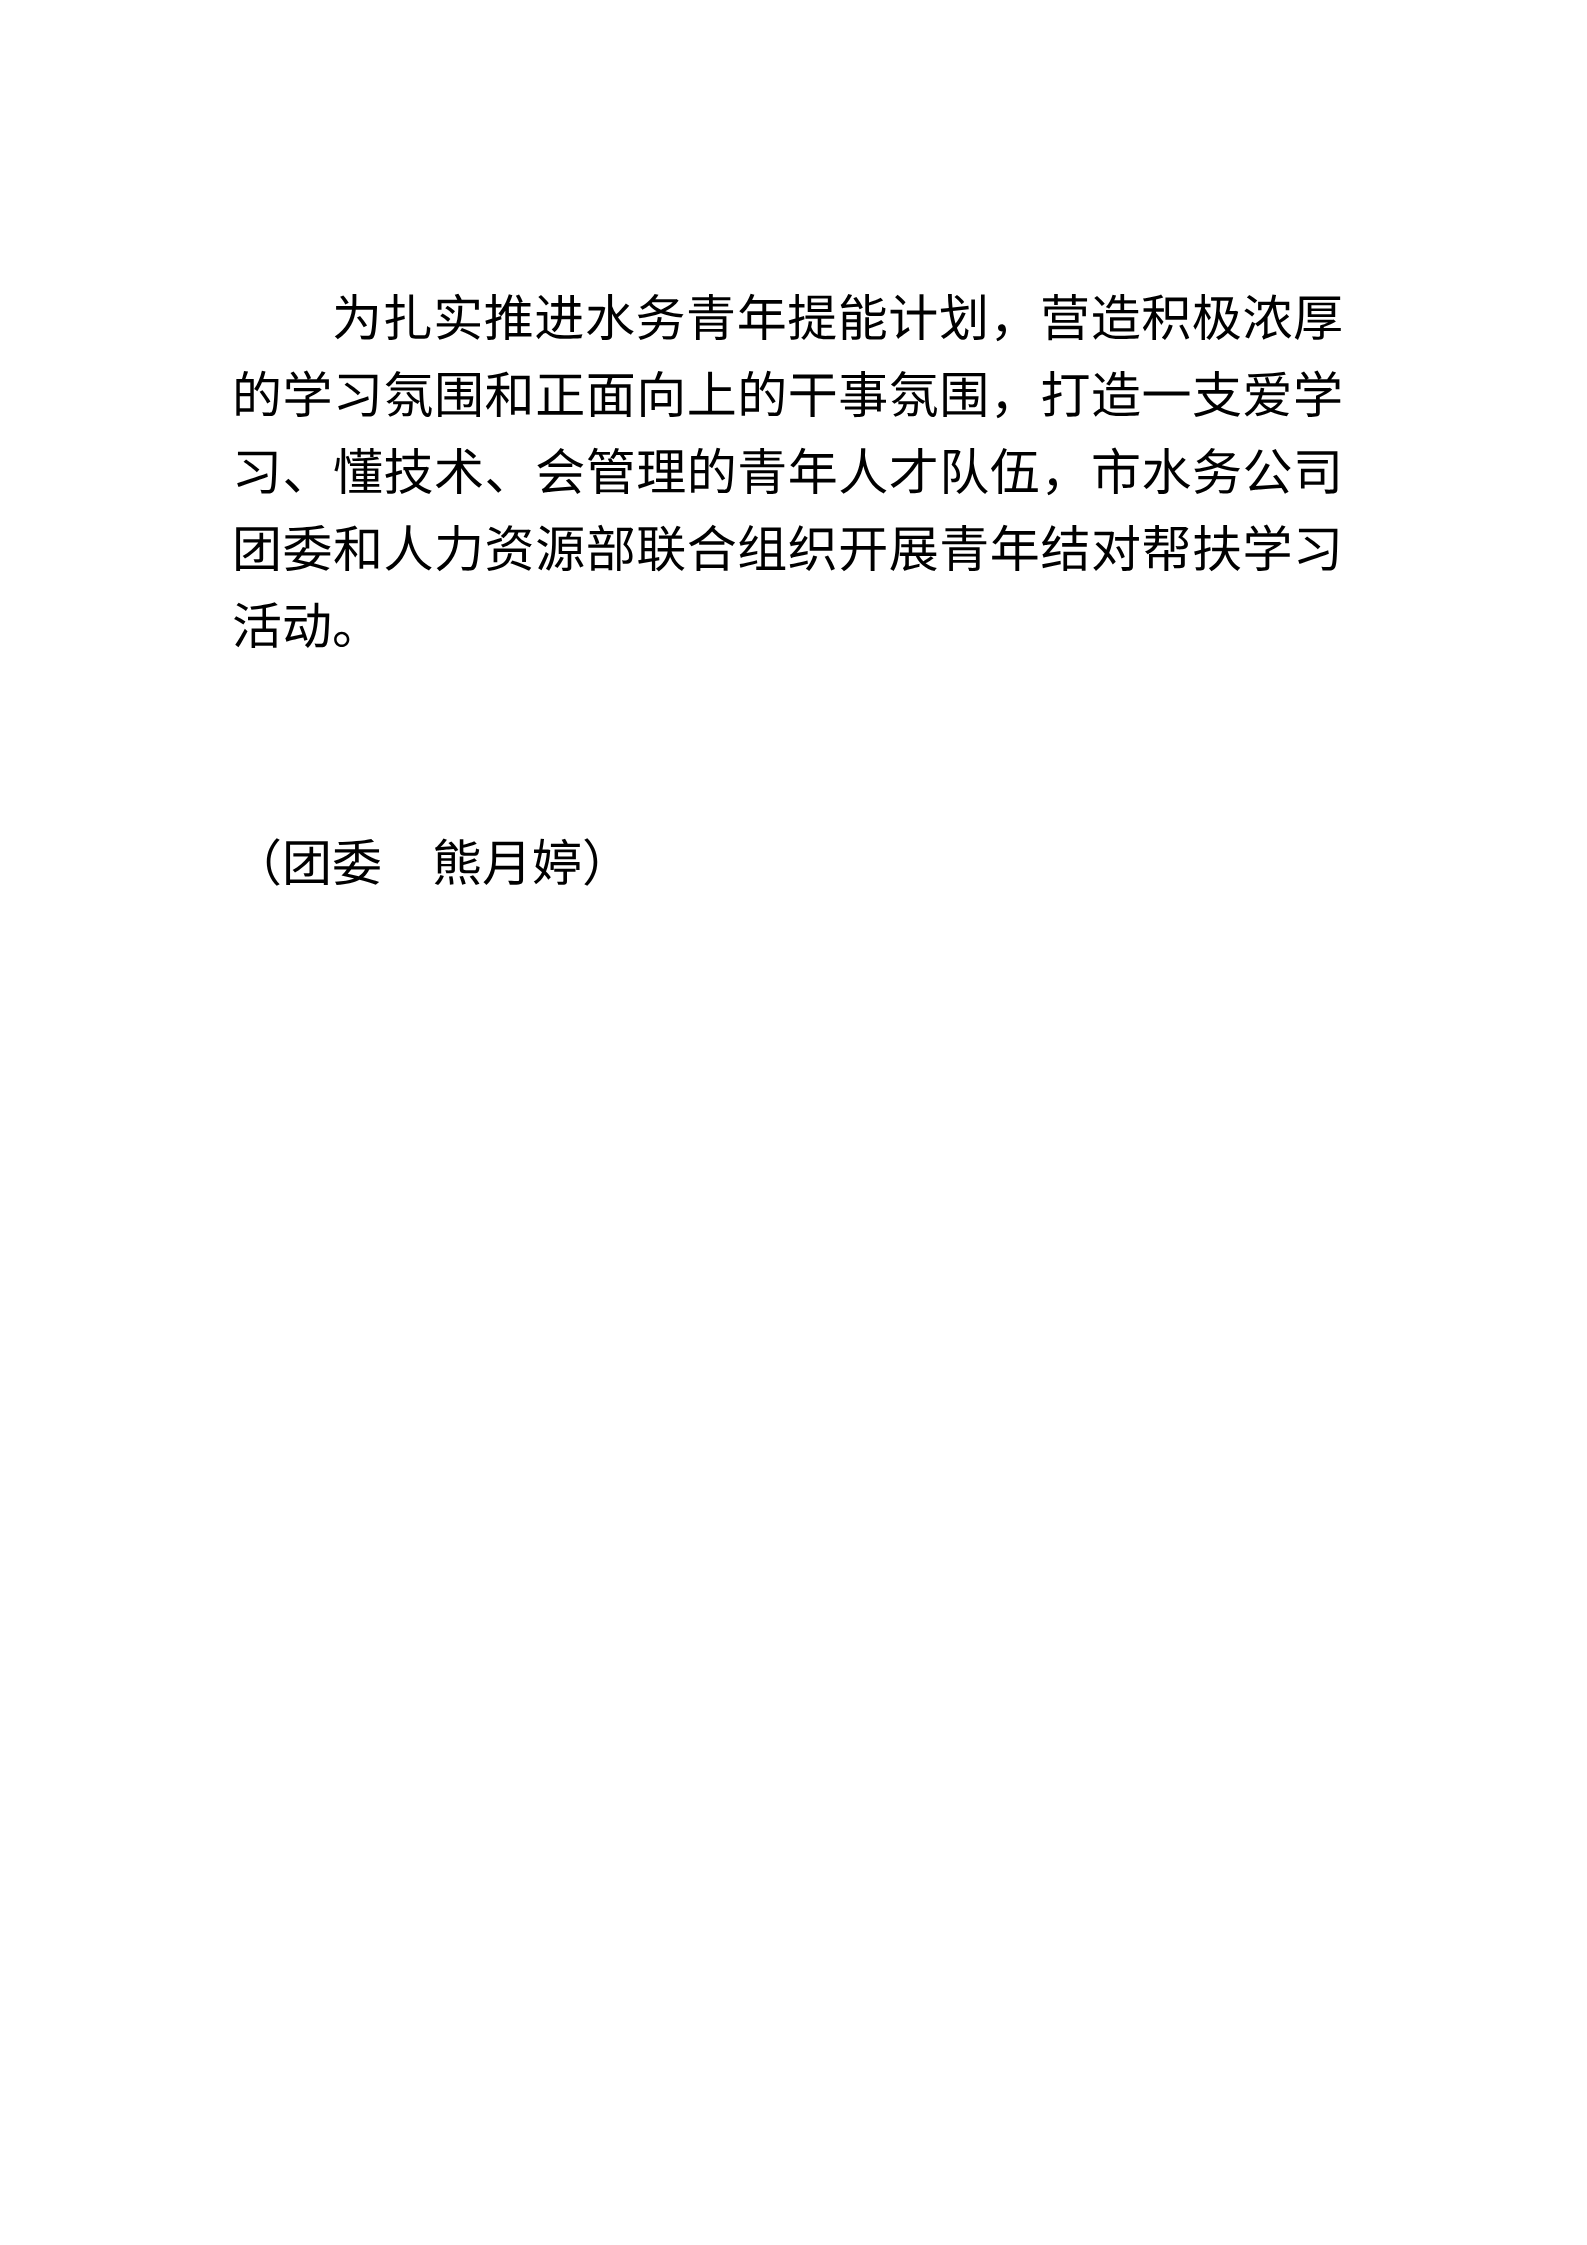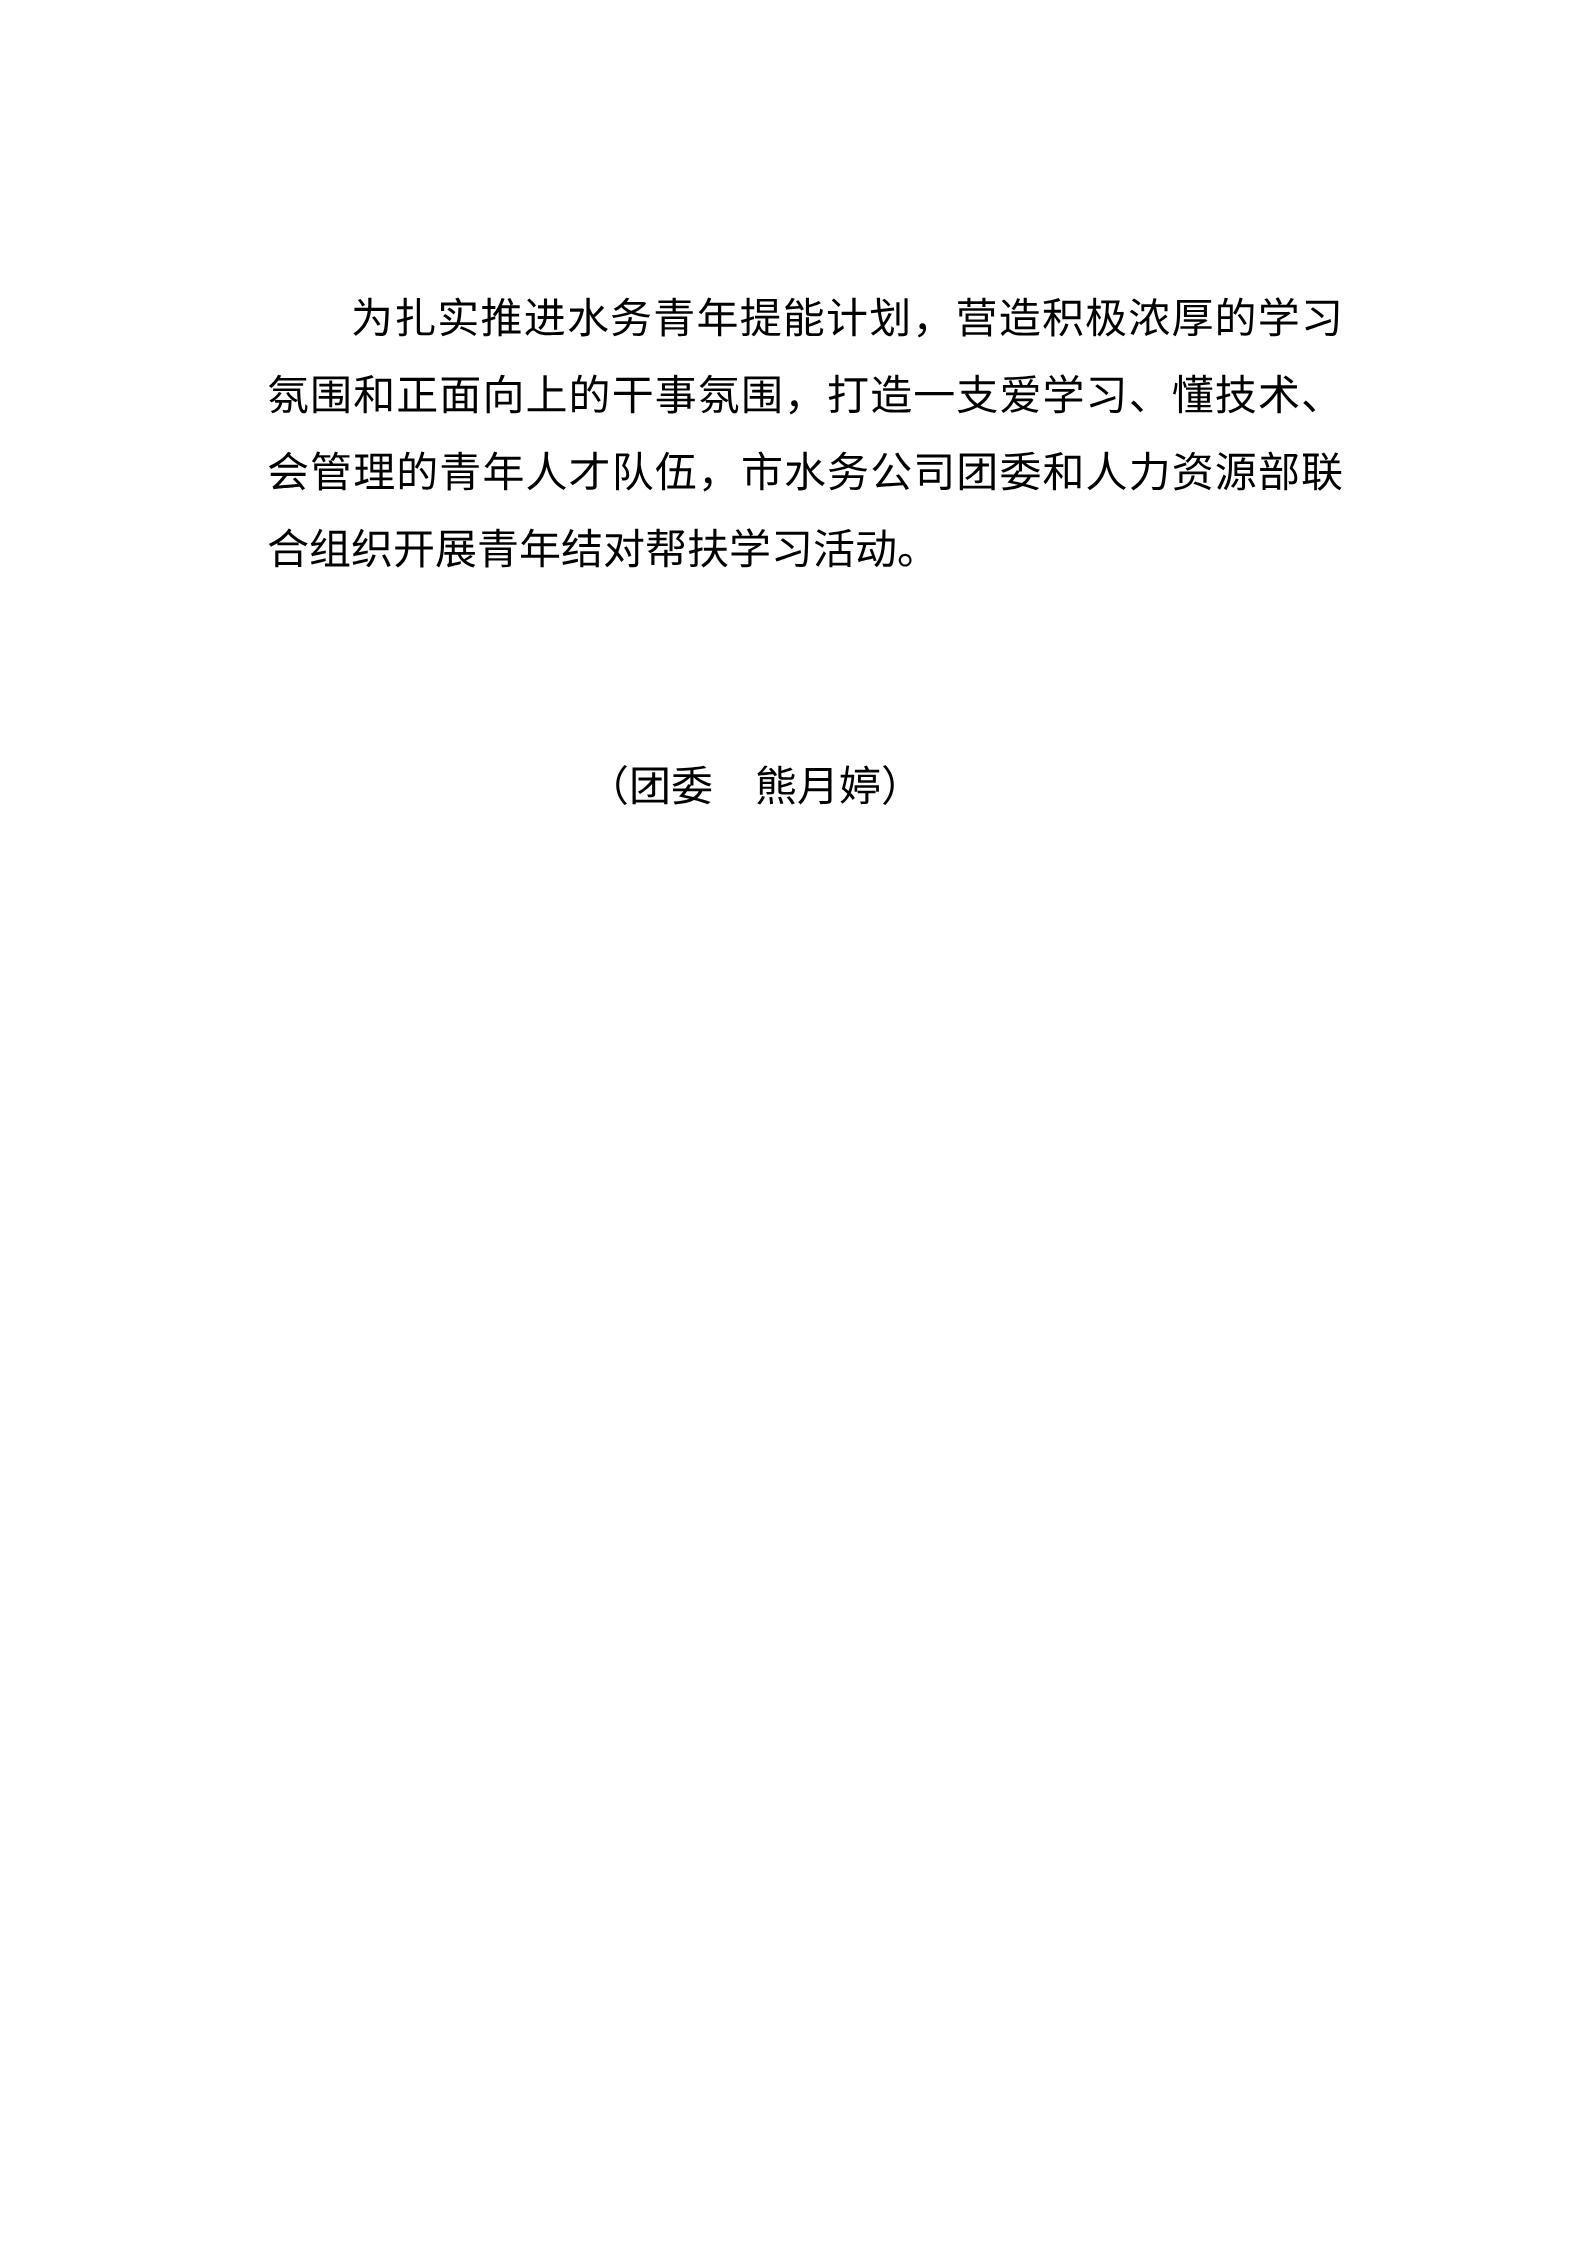--- a/index.html
+++ b/index.html
@@ -14,36 +14,35 @@
   }
   .page {
     box-sizing: border-box;
     width: 1587px;
     height: 2245px;
     background: #ffffff;
     padding: 281px 244px 0 232px;
   }
   .body-text {
     font-family: "Liberation Serif", serif;
-    font-size: 42px;
+    font-size: 50px;
     line-height: 77px;
     color: #000000;
     text-align: justify;
-    margin-left: 35px;
   }
   .para {
     margin: 0;
     padding: 0;
     text-indent: 2em;
     word-break: break-all;
     text-justify: inter-character;
   }
   .signature {
     margin-top: 160px;
-    text-align: center;
+    text-align: left;
     padding-right: 100px;
     white-space: nowrap;
   }
 </style>
 </head>
 <body>
 
 <div class="page">
   <div class="body-text">
     <p class="para">为扎实推进水务青年提能计划，营造积极浓厚的学习氛围和正面向上的干事氛围，打造一支爱学习、懂技术、会管理的青年人才队伍，市水务公司团委和人力资源部联合组织开展青年结对帮扶学习活动。</p>

